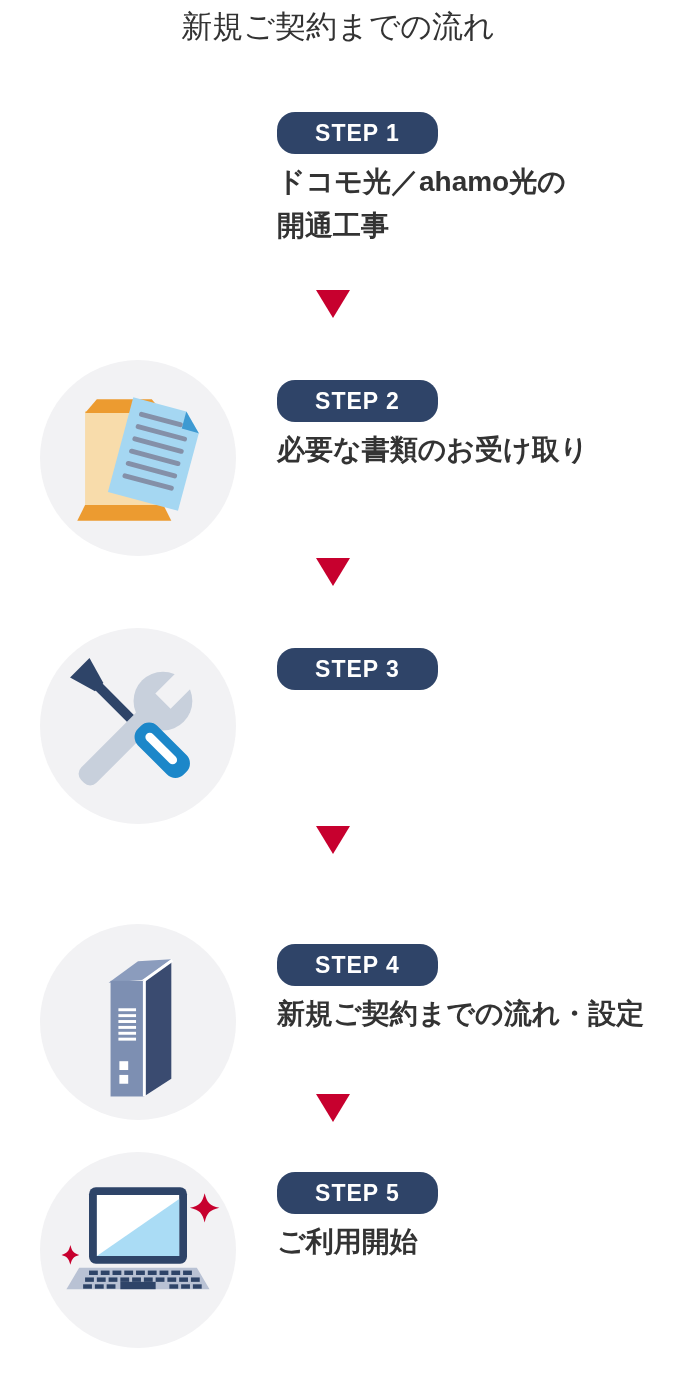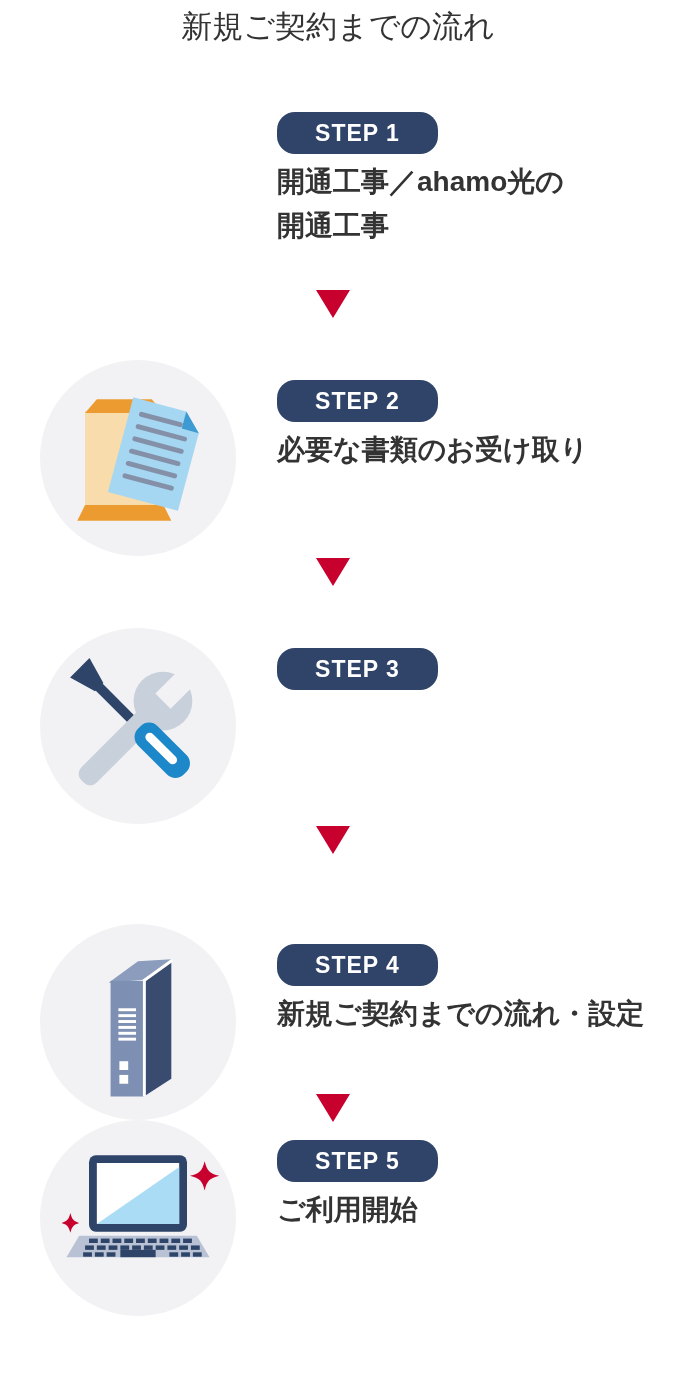--- a/index.html
+++ b/index.html
@@ -41,21 +41,21 @@
   }
 </style>
 </head>
 <body>
 
 <div class="title">新規ご契約までの流れ</div>
 
 <div class="step-row" style="top:92px;">
   <div class="step-badge">STEP 1</div>
   <div class="step-desc">
-    <span>開通工事／ahamo光の</span><br>
+    <span>ドコモ光／ahamo光の</span><br>
     <span>開通工事</span>
   </div>
 </div>
 
 <div class="flow-arrow" style="top:290px;"></div>
 
 <div class="step-row" style="top:360px;">
   <div class="icon-circle">
     <svg viewBox="0 0 200 200">
       <rect x="46" y="52" width="80" height="102" fill="#f8dcab"></rect>
@@ -124,21 +124,21 @@
     </svg>
   </div>
   <div class="step-badge">STEP 4</div>
   <div class="step-desc">
     <span>新規ご契約までの流れ・設定</span>
   </div>
 </div>
 
 <div class="flow-arrow" style="top:1094px;"></div>
 
-<div class="step-row" style="top:1120px;text-decoration:underline;">
+<div class="step-row" style="top:1152px;text-decoration:underline;">
   <div class="icon-circle">
     <svg viewBox="0 0 200 200">
       <rect x="50" y="36" width="100" height="78" rx="7" fill="#2e4468"></rect>
       <polygon points="58,44 142,44 142,106 58,106" fill="#ffffff"></polygon>
       <polygon points="58,106 142,48 142,106" fill="#aadcf5"></polygon>
       <polygon points="40,118 160,118 173,140 27,140" fill="#b9c2d4"></polygon>
       <g fill="#2e4468">
         <rect x="50" y="121" width="9" height="4.5"></rect>
           <rect x="62" y="121" width="9" height="4.5"></rect>
         <rect x="74" y="121" width="9" height="4.5"></rect>

